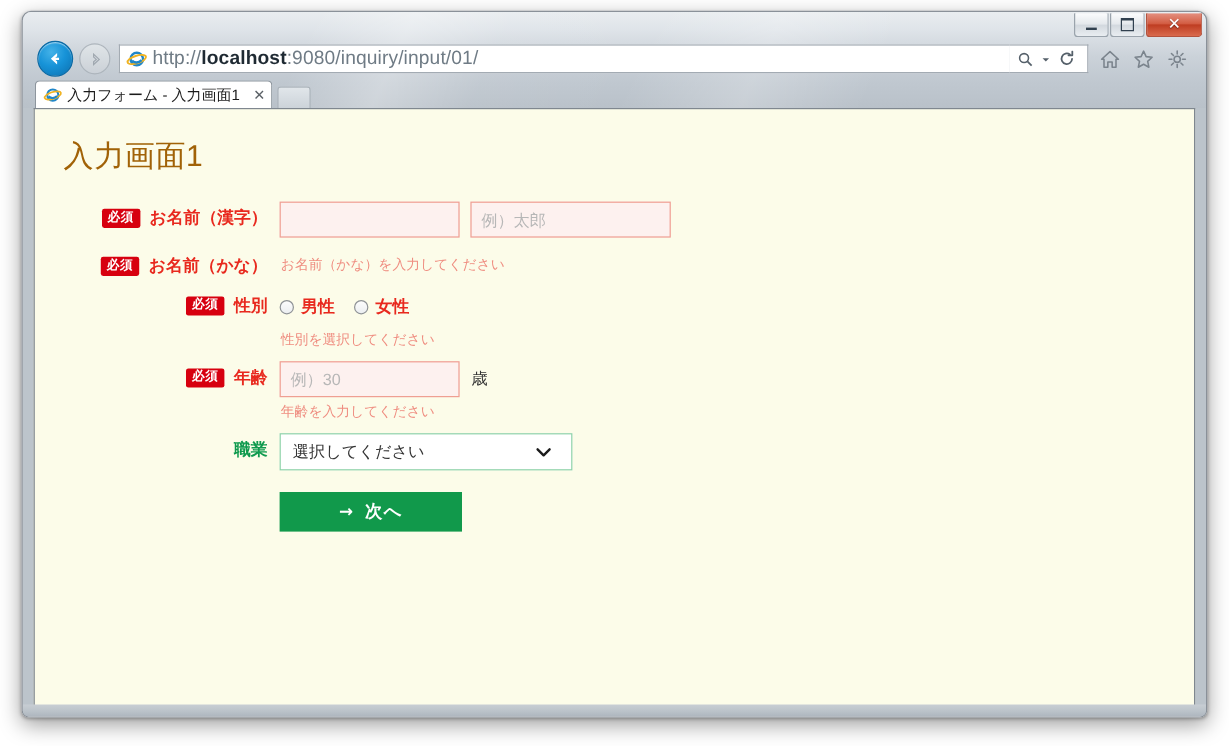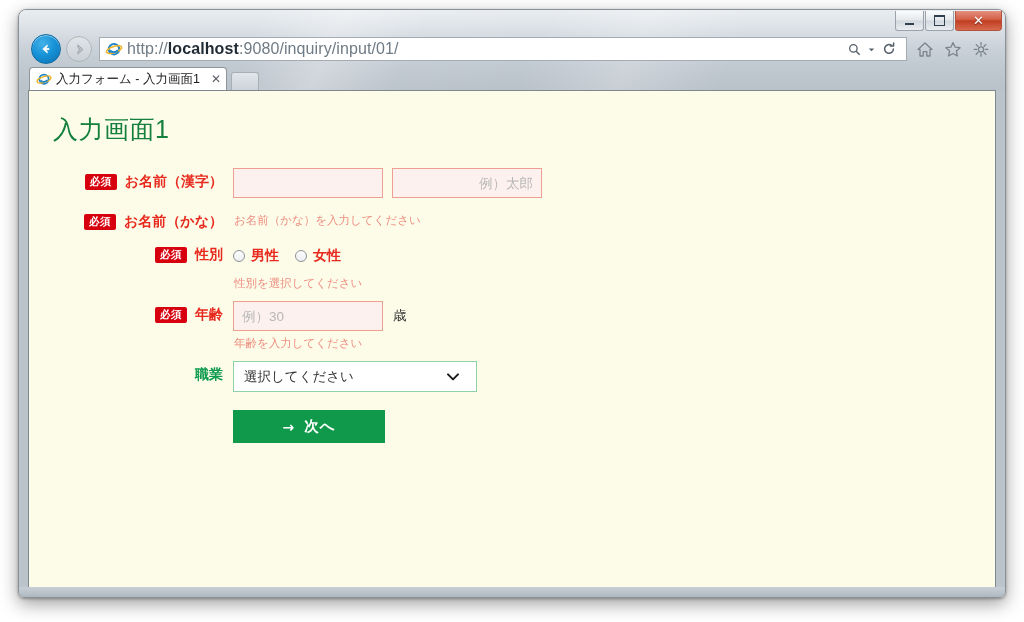--- a/index.html
+++ b/index.html
@@ -270,21 +270,21 @@
   }
 
   
   #page {
     padding: 16px 24px 0 24px;
     box-sizing: border-box;
     font-family: "Liberation Sans", "DejaVu Sans", sans-serif;
   }
   #page-title {
     font-size: 25px;
-    color: #15803d;
+    color: #a16207;
     font-weight: normal;
     margin: 6px 0 22px 0;
     letter-spacing: 0.5px;
   }
 
   .form-row {
     display: flex;
     align-items: flex-start;
     margin-bottom: 10px;
   }
@@ -332,21 +332,21 @@
     background: #fdf1ef;
     box-sizing: border-box;
     font-size: 13.5px;
     color: #2c2c2c;
     padding: 0 8px;
     font-family: "Liberation Sans", "DejaVu Sans", sans-serif;
     outline: none;
   }
   .txt-input::placeholder { color: #b7b7b7; opacity: 1; }
   .txt-input.w-name { width: 150px; }
-  .txt-input.w-name2 { width: 150px; margin-left: 9px; text-align: right; }
+  .txt-input.w-name2 { width: 167px; margin-left: 9px; }
   .txt-input.w-age { width: 150px; }
   .unit-label {
     font-size: 13.5px;
     color: #333333;
     margin-left: 10px;
   }
   .help-text {
     font-size: 11.5px;
     color: #ef8d80;
     margin-top: 5px;

